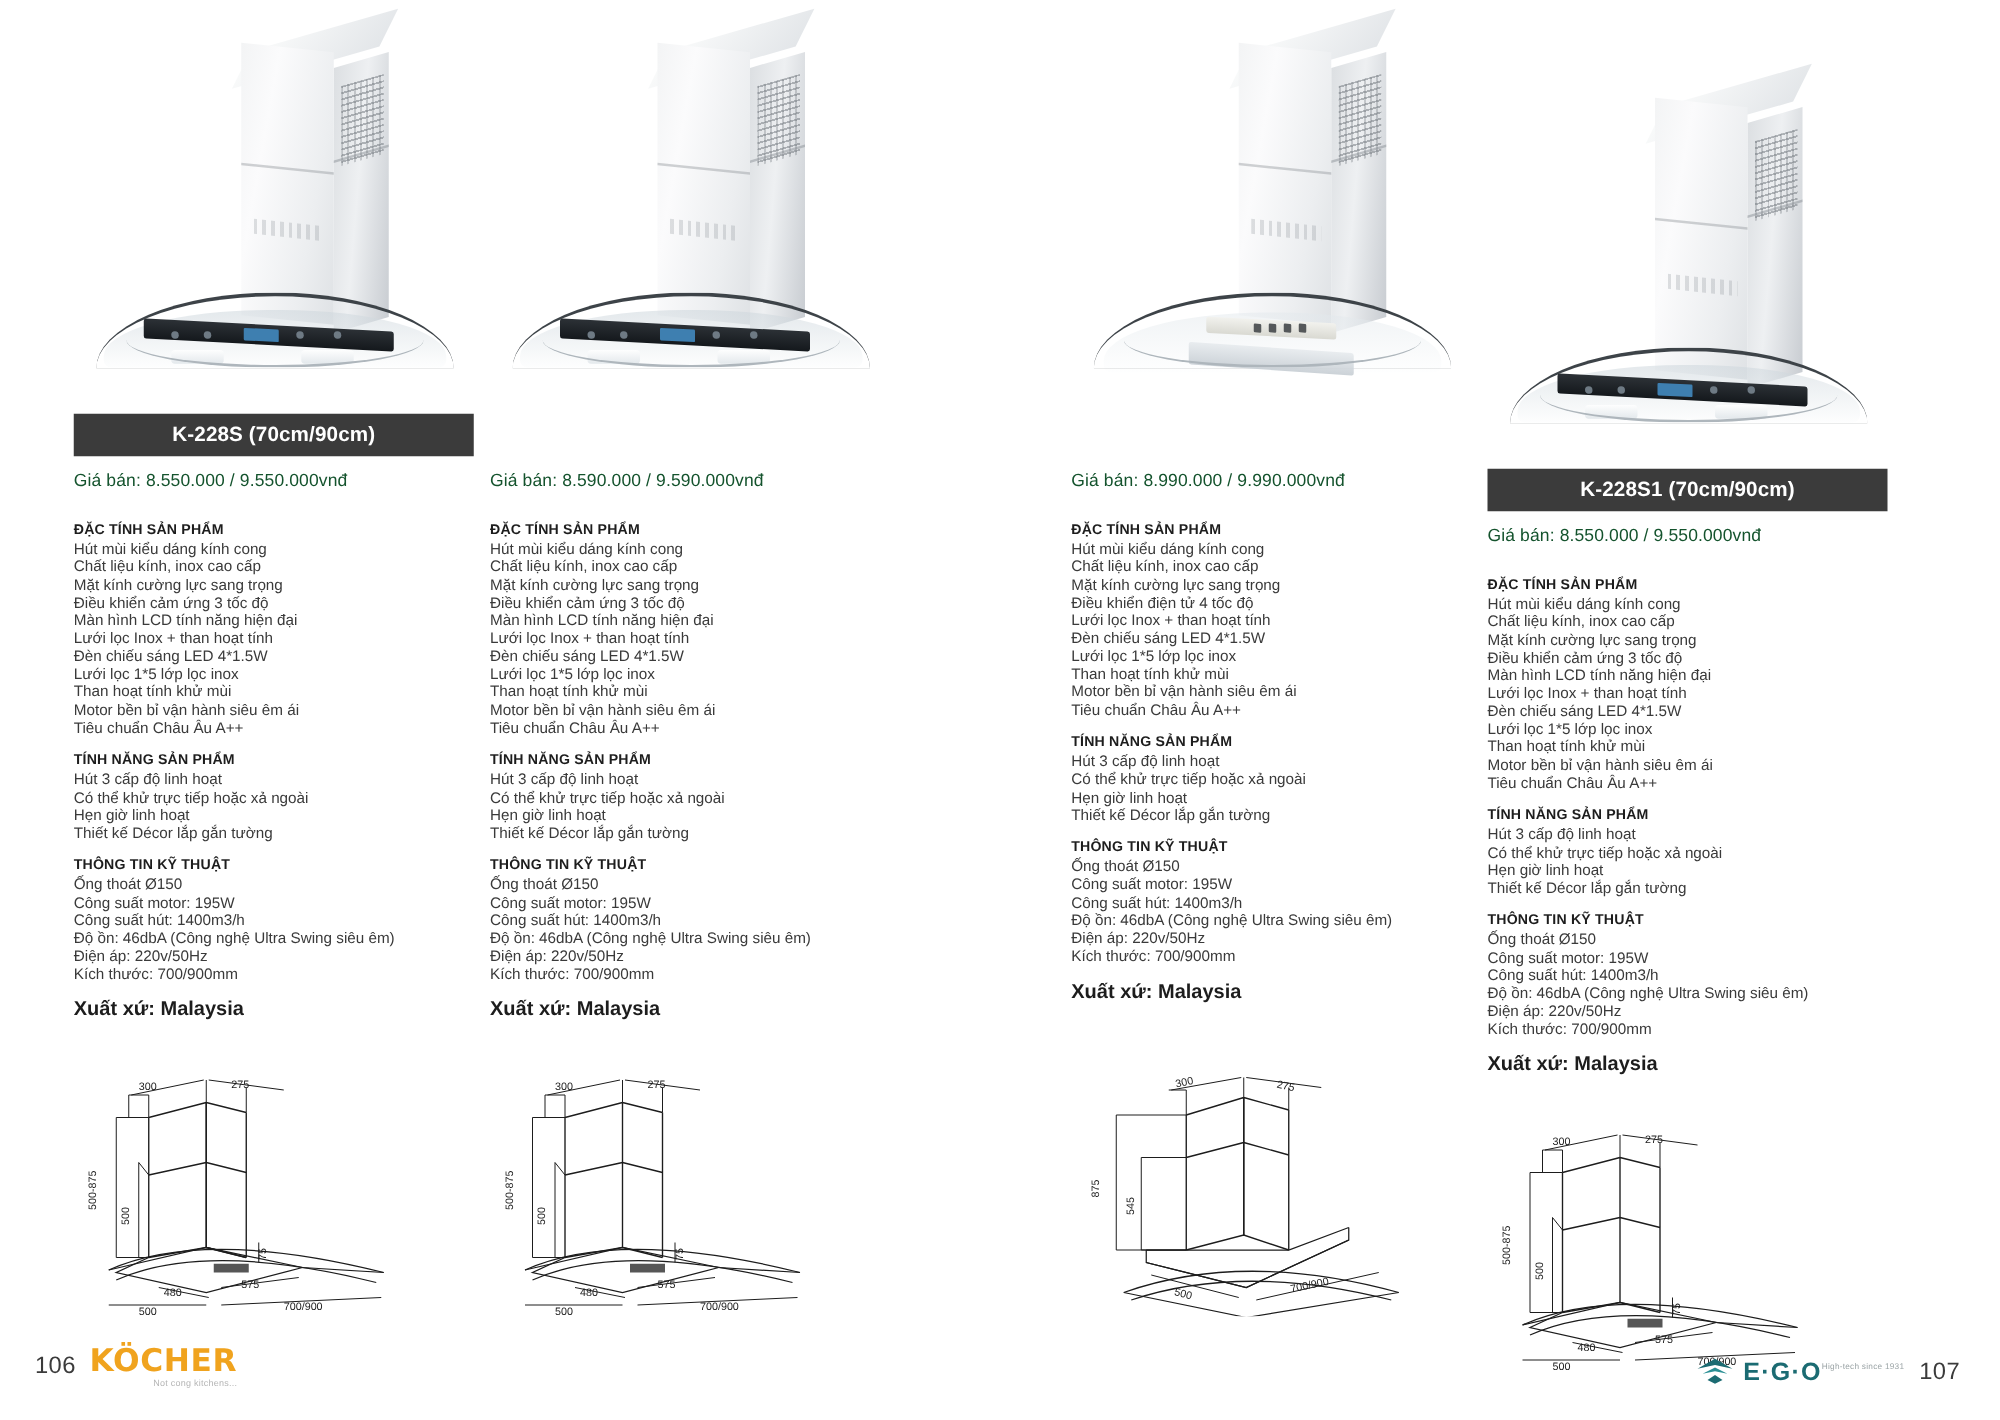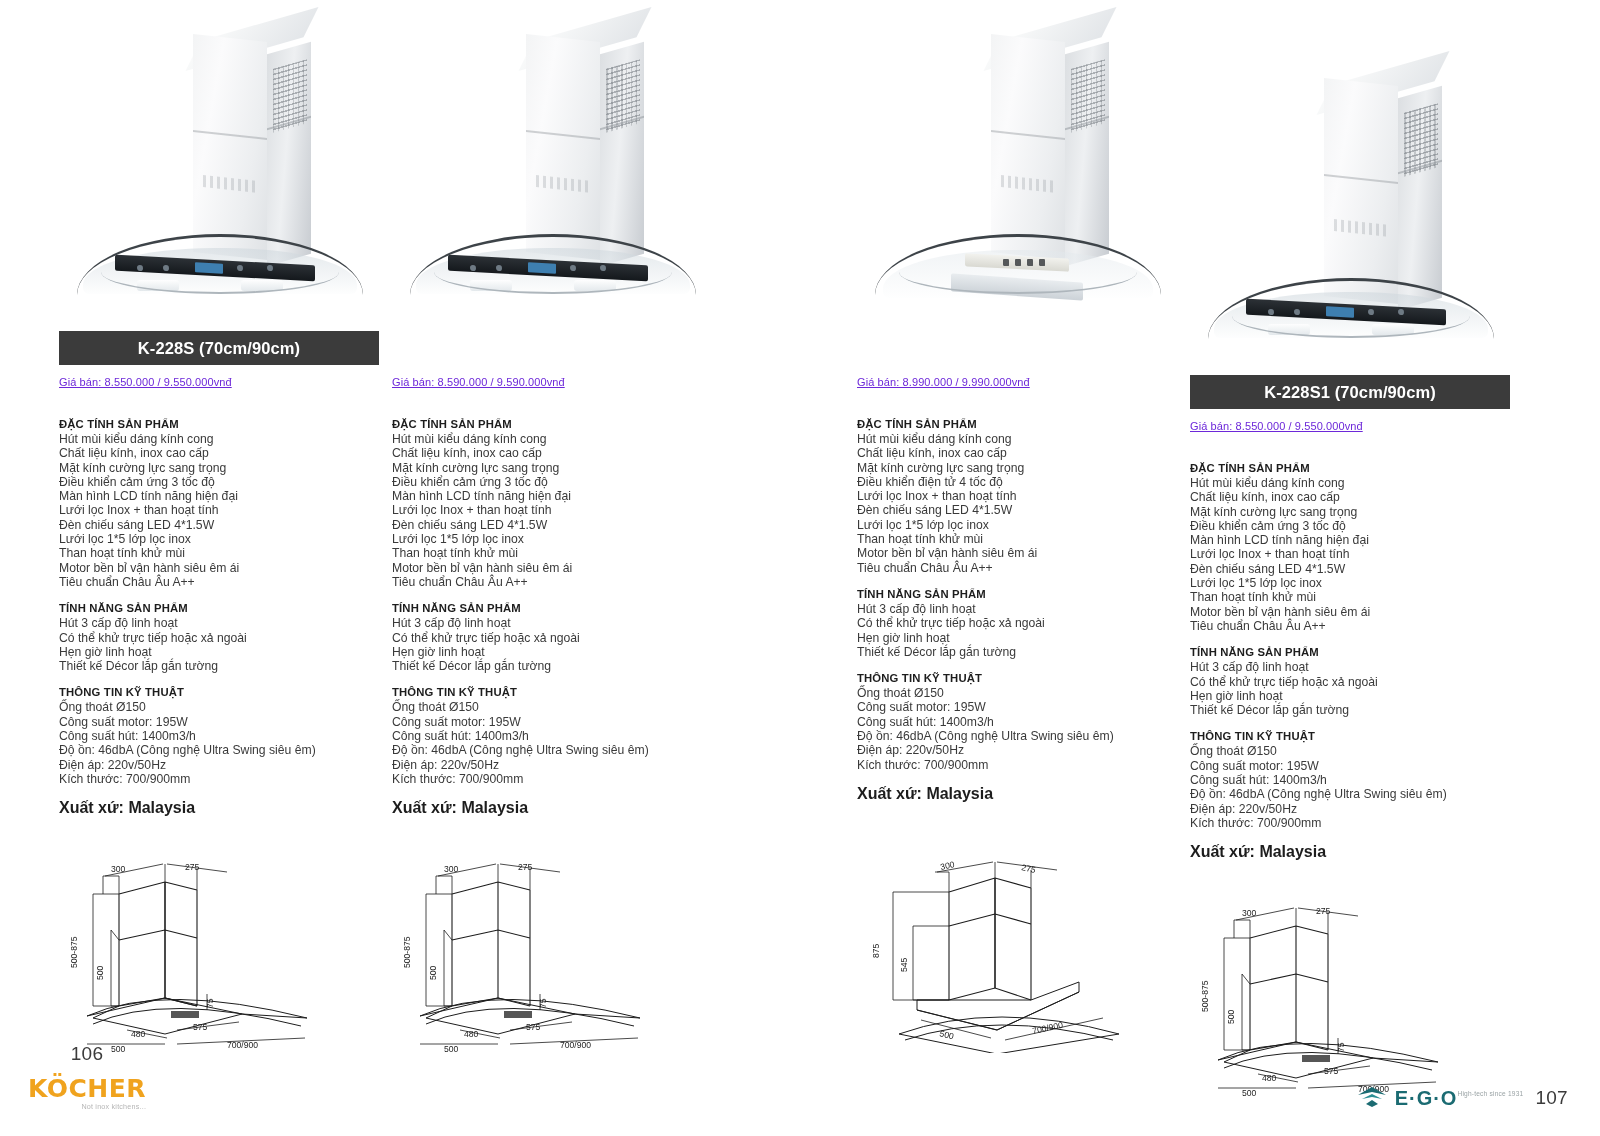--- a/index.html
+++ b/index.html
@@ -75,37 +75,37 @@
   .tray{position:absolute;left:78px;top:58px;width:132px;height:18px;
     background:linear-gradient(180deg,#e7ebee,#c6cdd3);opacity:.9;
     transform:skewY(4deg);border-radius:2px;}
 
   
   .titlebar{position:absolute;top:331px;left:2px;width:320px;height:34px;
     background:#3b3b3b;display:flex;align-items:center;justify-content:center;}
   .titlebar span{color:#fff;font-size:16.5px;font-weight:bold;letter-spacing:.1px;}
 
   
-  .price{position:absolute;top:376px;left:2px;font-size:11px;color:#6d28d9;
-    letter-spacing:.1px;white-space:nowrap;text-decoration:underline;}
+  .price{position:absolute;top:376px;left:2px;font-size:14px;color:#14532d;
+    letter-spacing:.1px;white-space:nowrap;}
 
   
   .specs{position:absolute;left:2px;top:418px;width:326px;}
   .sec-head{font-size:11.3px;font-weight:bold;color:#1d1d1d;letter-spacing:.15px;
     margin:0 0 2px 0;}
   .sec-list{margin:0 0 13px 0;padding:0;list-style:none;}
   .sec-list li{font-size:12.2px;line-height:14.3px;color:#3a3a3a;white-space:nowrap;}
   .origin{font-size:16px;font-weight:bold;color:#1d1d1d;margin-top:2px;}
 
   
   .dwg{position:absolute;left:10px;top:848px;width:280px;height:205px;}
   .dwg svg{width:100%;height:100%;display:block;}
 
   
-  .footer-left{position:absolute;left:28px;bottom:26px;display:flex;align-items:center;gap:11px;flex-direction:column;}
+  .footer-left{position:absolute;left:28px;bottom:26px;display:flex;align-items:center;gap:11px;}
   .pgnum{font-size:19px;color:#3b3b3b;letter-spacing:.3px;}
   .kocher{display:flex;flex-direction:column;line-height:1;}
   .kocher-word{font-size:25px;font-weight:bold;color:#f0a31e;letter-spacing:.5px;
     font-family:"DejaVu Sans",sans-serif;}
   .kocher-tag{font-size:7.2px;color:#b5b5b5;text-align:right;margin-top:2px;letter-spacing:.2px;}
 
   .footer-right{position:absolute;right:32px;bottom:26px;display:flex;align-items:center;gap:12px;}
   .ego{display:flex;align-items:center;gap:7px;}
   .ego-mark{width:32px;height:24px;}
   .ego-text{display:flex;flex-direction:row;line-height:1;}
@@ -523,21 +523,21 @@
           <text x="160" y="200">700/900</text>
         </g>
       </svg>
     </div>
   </div>
 
   <div class="footer-left">
     <div class="pgnum">106</div>
     <div class="kocher">
       <div class="kocher-word">KÖCHER</div>
-      <div class="kocher-tag">Not inox kitchens...</div>
+      <div class="kocher-tag">Not cong kitchens...</div>
     </div>
   </div>
 
   <div class="footer-right">
     <div class="ego">
       <svg class="ego-mark" viewBox="0 0 32 24">
         <path d="M2 9 L16 1 L30 9 L16 6 Z" fill="#1b6b72"></path>
         <path d="M6 13 L16 8 L26 13 L16 11 Z" fill="#2a8f94"></path>
         <path d="M10 18 L16 14 L22 18 L16 21 Z" fill="#1b6b72"></path>
       </svg>

